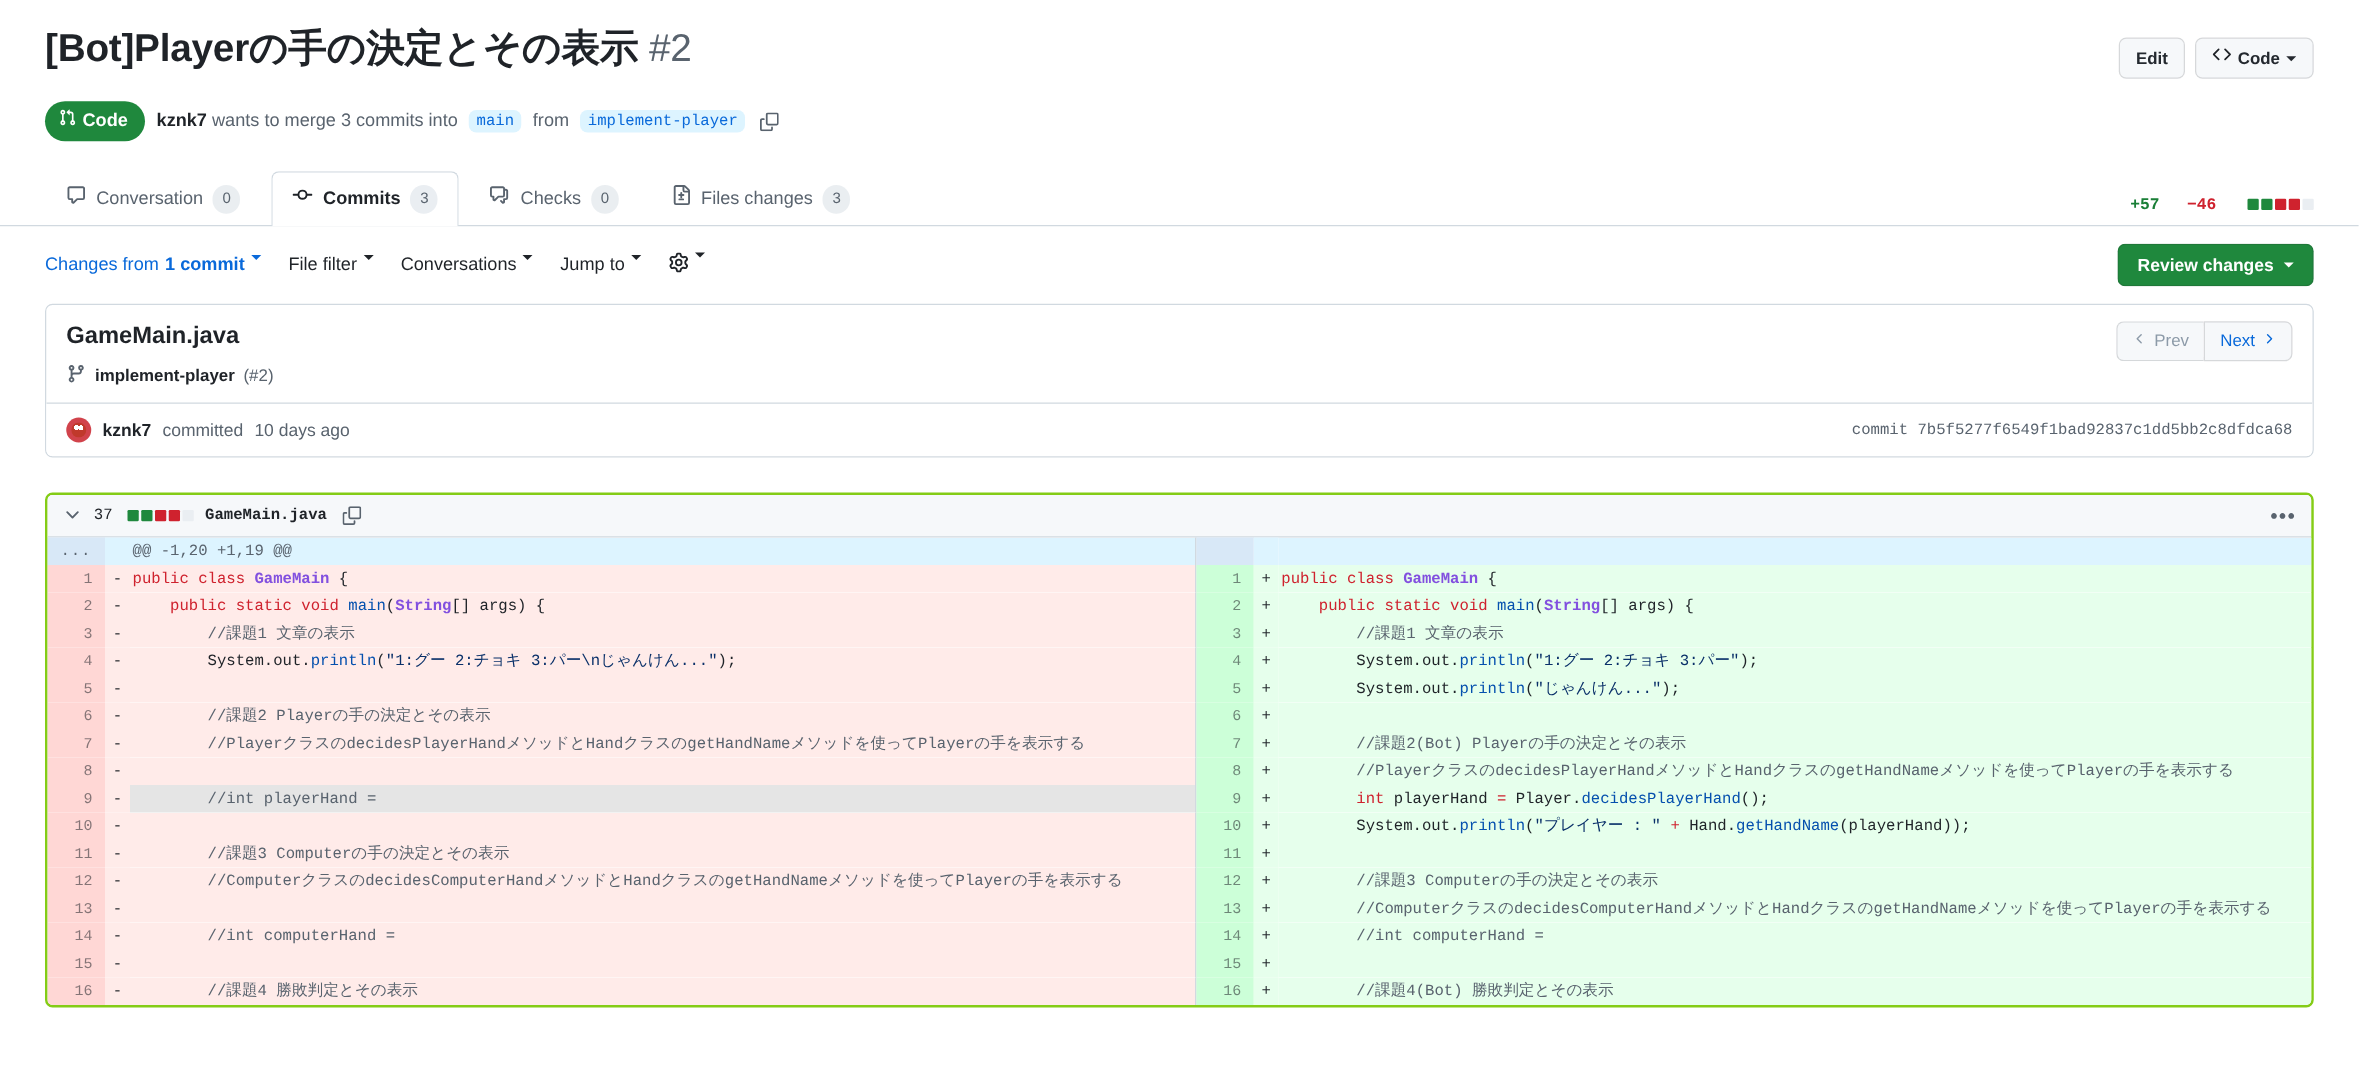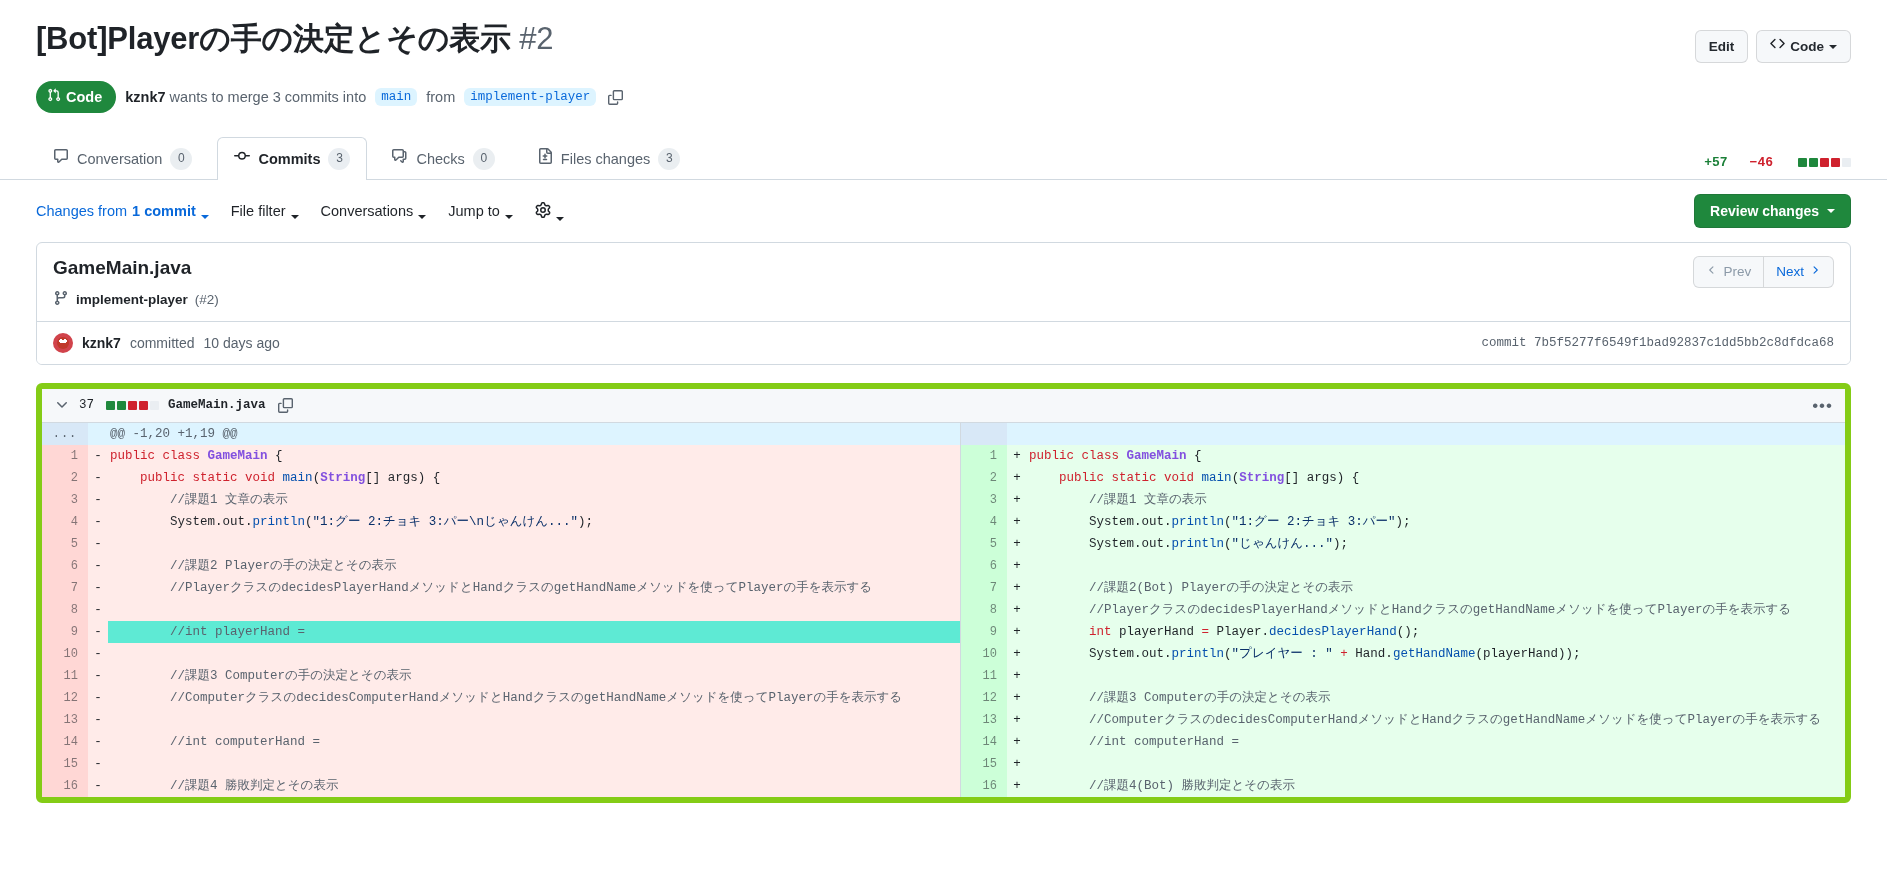--- a/index.html
+++ b/index.html
@@ -88,21 +88,21 @@
   .blk.n { background: #eaeef2; }
 
   
   .toolbar {
     padding: 14px 36px 14px 36px;
     display: flex; align-items: center; justify-content: space-between;
   }
   .toolbar-left { display: flex; align-items: center; gap: 22px; }
   .tb-item {
     font-size: 14.5px; color: #1f2328; cursor: pointer;
-    display: inline-flex; align-items: flex-end; gap: 5px;
+    display: inline-flex; align-items: flex-start; gap: 5px;
   }
   .tb-item.link { color: #0969da; }
   .tb-item.link b { font-weight: 600; }
   .gear-item { color: #1f2328; }
   .btn-primary {
     background: #1f883d; color: #ffffff; border: 1px solid rgba(31,35,40,0.15);
     border-radius: 6px; font-size: 14px; font-weight: 600;
     padding: 6px 15px; display: inline-flex; align-items: center; gap: 8px;
     cursor: pointer; line-height: 20px;
   }
@@ -150,21 +150,21 @@
     width: 12px; height: 12px; border-radius: 50%;
     background: radial-gradient(circle at 35% 35%, #ffffff 0 2px, transparent 2px),
                 radial-gradient(circle at 65% 35%, #ffffff 0 2px, transparent 2px),
                 #c0392b;
   }
   .commit-sha {
     font-family: "Liberation Mono", monospace; font-size: 12.5px; color: #59636e;
   }
 
   
-  .diff-card { margin-top: 18px; border: 6px solid #84cc16; border-radius: 6px; overflow: hidden; }
+  .diff-card { margin-top: 28px; border: 2px solid #84cc16; border-radius: 6px; overflow: hidden; }
   .diff-head {
     background: #f6f8fa; padding: 8px 12px;
     display: flex; align-items: center; justify-content: space-between;
     border-bottom: 1px solid #d1d9e0;
   }
   .dh-left { display: flex; align-items: center; gap: 9px;
              font-family: "Liberation Mono", monospace; font-size: 12.5px; color: #1f2328; }
   .dh-count { color: #1f2328; }
   .dh-file { font-weight: 600; }
   .kebab { color: #59636e; cursor: pointer; font-size: 17px; letter-spacing: 1px; line-height: 1;}
@@ -514,21 +514,21 @@
             <td class="code del-cell c" style="background: rgb(255, 235, 233);"></td>
             <td class="pane-split"></td>
             <td class="ln add-cell" style="background: rgb(204, 255, 216);">8</td>
             <td class="mark add-cell" style="background: rgb(230, 255, 236);">+</td>
             <td class="code add-cell c" style="background: rgb(230, 255, 236);">        //PlayerクラスのdecidesPlayerHandメソッドとHandクラスのgetHandNameメソッドを使ってPlayerの手を表示する</td>
           </tr>
 
           <tr>
             <td class="ln del-cell" style="background: rgb(255, 215, 213);">9</td>
             <td class="mark del-cell" style="background: rgb(255, 235, 233);">-</td>
-            <td class="code del-cell c" style="background: #5eead4;">        //int playerHand =</td>
+            <td class="code del-cell c" style="background: #e5e5e5;">        //int playerHand =</td>
             <td class="pane-split"></td>
             <td class="ln add-cell" style="background: rgb(204, 255, 216);">9</td>
             <td class="mark add-cell" style="background: rgb(230, 255, 236);">+</td>
             <td class="code add-cell" style="background: rgb(230, 255, 236);">        <span class="k">int</span> playerHand <span class="k">=</span> <span class="f">Player</span>.<span class="n">decidesPlayerHand</span>();</td>
           </tr>
 
           <tr>
             <td class="ln del-cell" style="background: rgb(255, 215, 213);">10</td>
             <td class="mark del-cell" style="background: rgb(255, 235, 233);">-</td>
             <td class="code del-cell" style="background: rgb(255, 235, 233);"></td>

